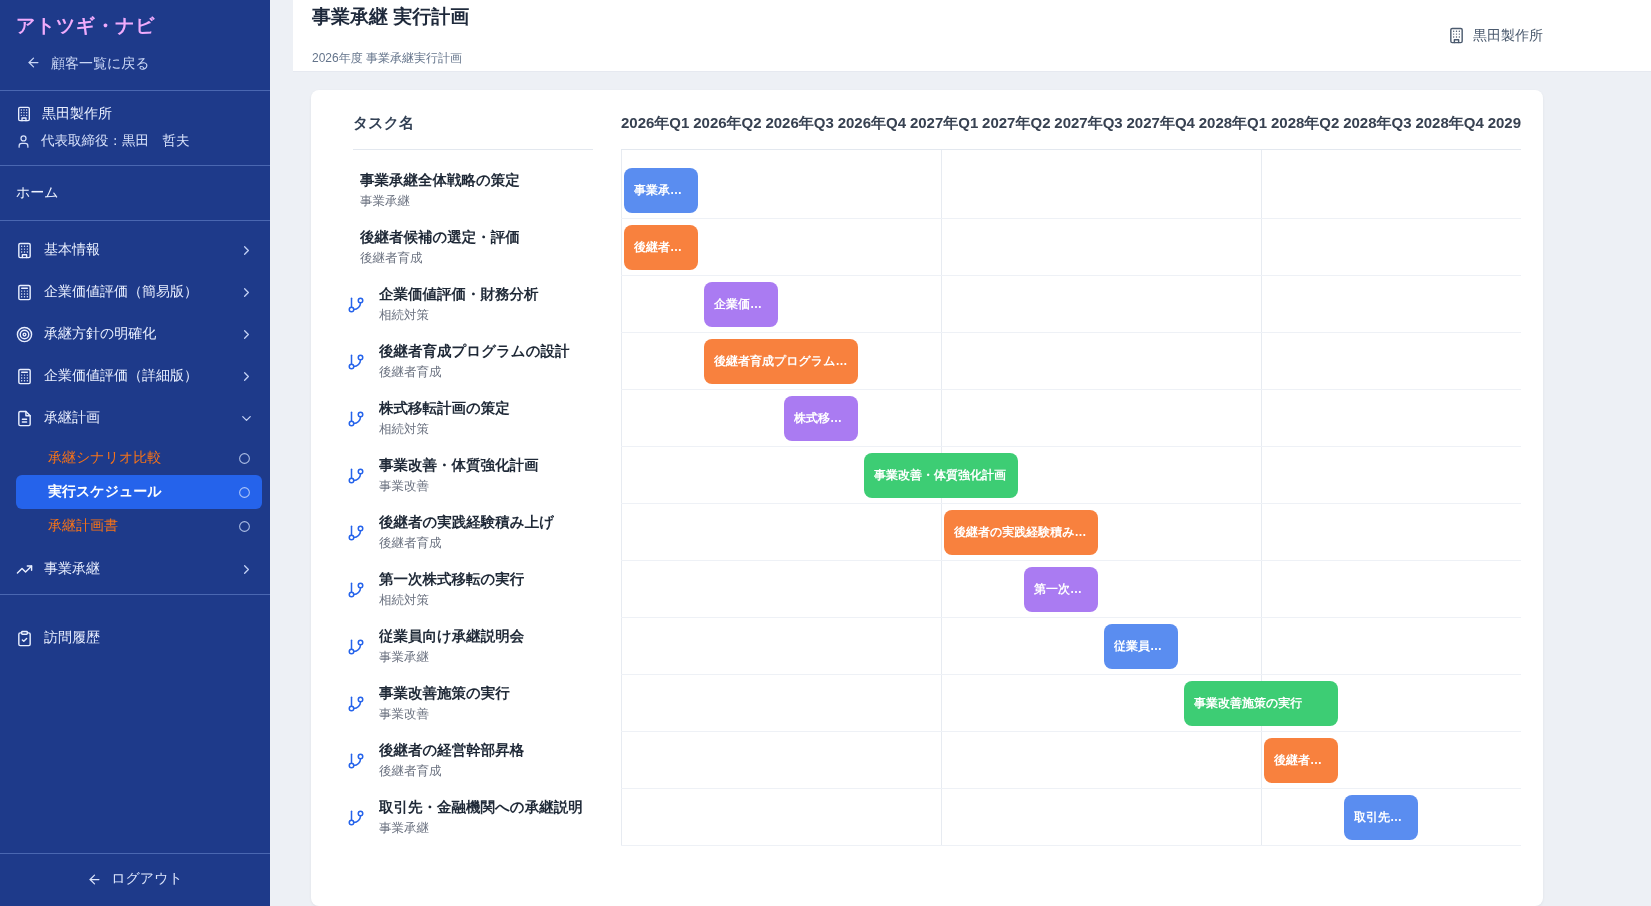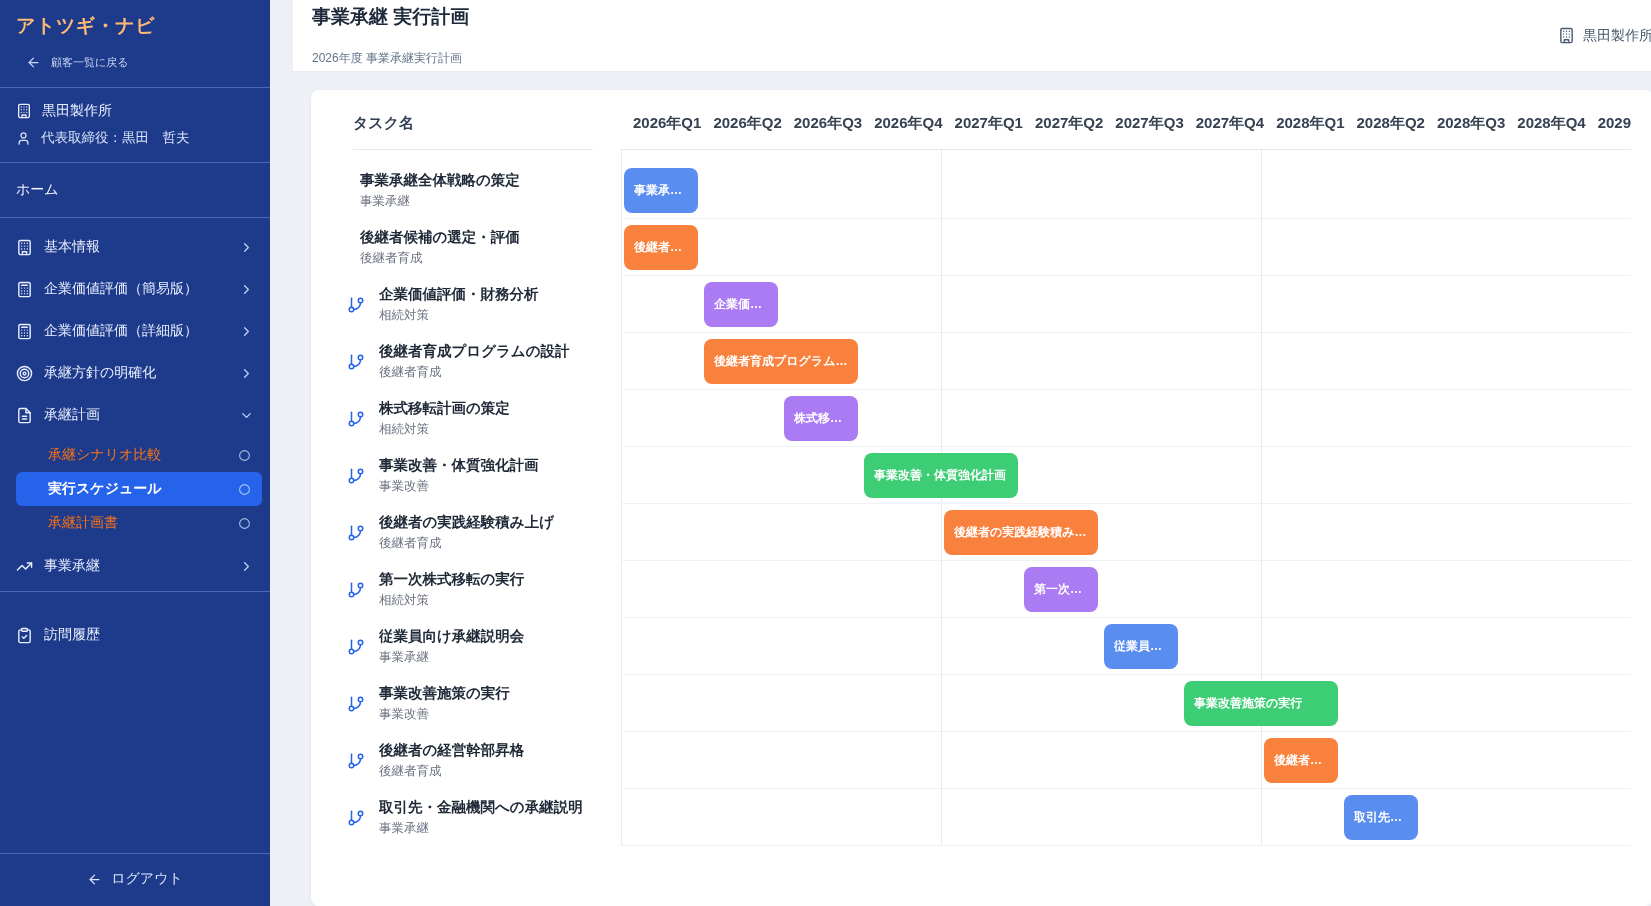--- a/index.html
+++ b/index.html
@@ -11,22 +11,22 @@
   }
   .icon { display:inline-flex; flex:none; }
   .icon svg { width:100%; height:100%; display:block; }
 
   
   .sidebar {
     width:270px; min-width:270px; height:906px;
     background:#1e3a8a; color:#e6edff;
     display:flex; flex-direction:column;
   }
-  .app-title { font-size:19px; font-weight:700; color:#fdba74; padding:13px 16px 7px; letter-spacing:.5px; }
-  .back-row { display:flex; gap:10px; padding:9px 16px 17px 26px; font-size:11px; color:#c9d6f5; cursor:pointer; }
+  .app-title { font-size:19px; font-weight:700; color:#f0abfc; padding:13px 16px 7px; letter-spacing:.5px; }
+  .back-row { display:flex; gap:10px; padding:9px 16px 17px 26px; font-size:14px; color:#c9d6f5; cursor:pointer; }
   .sdiv { border-top:1px solid rgba(147,177,243,.38); }
   .client { padding:14px 16px 15px; display:flex; flex-direction:column; gap:9px; }
   .client-row { display:flex; align-items:center; gap:10px; font-size:14px; color:#e9efff; }
   .client-row.rep { font-size:13.5px; color:#d7e1fa; }
   .home-row { padding:18px 16px; font-size:14px; color:#eef3ff; cursor:pointer; }
   .nav { padding:8px 0 4px; }
   .nav-item { display:flex; align-items:center; gap:11px; height:42px; padding:0 16px; font-size:14px; color:#e9efff; cursor:pointer; }
   .nav-item .label { flex:1; }
   .chev { color:#c4d2f6; }
   .submenu { padding:2px 0 5px; }
@@ -60,21 +60,21 @@
   .tcol {
     width:240px; min-width:240px; margin:0 28px 0 18px;
     font-size:15px; font-weight:700; color:#334155;
     padding-bottom:16px; border-bottom:1px solid #e3e8ef;
   }
   .quarters {
     flex:1; display:flex; justify-content:space-between; overflow:hidden;
     font-size:15px; font-weight:600; color:#374151;
     padding-bottom:16px; border-bottom:1px solid #e3e8ef;
   }
-  .q { white-space:nowrap; flex:none;margin-left:12px; }
+  .q { white-space:nowrap; flex:none; }
 
   .gantt-body { position:relative; padding-top:12px; }
   .vline { position:absolute; top:0; bottom:0; width:1px; background:#e7ebf1; }
   .grow { display:flex; align-items:center; height:57px; position:relative; }
   .task-cell { width:286px; min-width:286px; padding-left:25px; padding-right:12px; display:flex; align-items:center; gap:14px; }
   .task-cell.indent { padding-left:12px; }
   .branch { color:#2563eb; }
   .task-name { font-size:14.5px; font-weight:700; color:#1f2937; white-space:nowrap; overflow:hidden; }
   .task-cat { font-size:12.5px; color:#6b7280; margin-top:3px; }
   .chart-cell { flex:1; align-self:stretch; position:relative; border-bottom:1px solid #eef1f6; }
@@ -152,41 +152,41 @@
         <span class="label">企業価値評価（簡易版）</span>
         <span class="icon chev" style="height: 15px; width: 15px;">
           <svg viewBox="0 0 24 24" fill="none" stroke="currentColor" stroke-width="2" stroke-linecap="round" stroke-linejoin="round">
             <path d="m9 18 6-6-6-6"></path>
           </svg>
         </span>
       </div>
       <div class="nav-item">
         <span class="icon" style="height: 17px; width: 17px;">
           <svg viewBox="0 0 24 24" fill="none" stroke="currentColor" stroke-width="2" stroke-linecap="round" stroke-linejoin="round">
+            <circle cx="12" cy="12" r="10"></circle>
+            <circle cx="12" cy="12" r="6"></circle>
+            <circle cx="12" cy="12" r="2"></circle>
+          </svg>
+        </span>
+        <span class="label">承継方針の明確化</span>
+        <span class="icon chev" style="height: 15px; width: 15px;">
+          <svg viewBox="0 0 24 24" fill="none" stroke="currentColor" stroke-width="2" stroke-linecap="round" stroke-linejoin="round">
+            <path d="m9 18 6-6-6-6"></path>
+          </svg>
+        </span>
+      </div>
+      <div class="nav-item">
+        <span class="icon" style="height: 17px; width: 17px;">
+          <svg viewBox="0 0 24 24" fill="none" stroke="currentColor" stroke-width="2" stroke-linecap="round" stroke-linejoin="round">
             <rect x="4" y="2" width="16" height="20" rx="2"></rect>
             <line x1="8" y1="6" x2="16" y2="6"></line>
             <path d="M8 10h.01M12 10h.01M16 10h.01M8 14h.01M12 14h.01M16 14h.01M8 18h.01M12 18h.01M16 18h.01"></path>
           </svg>
         </span>
         <span class="label">企業価値評価（詳細版）</span>
-        <span class="icon chev" style="height: 15px; width: 15px;">
-          <svg viewBox="0 0 24 24" fill="none" stroke="currentColor" stroke-width="2" stroke-linecap="round" stroke-linejoin="round">
-            <path d="m9 18 6-6-6-6"></path>
-          </svg>
-        </span>
-      </div>
-      <div class="nav-item">
-        <span class="icon" style="height: 17px; width: 17px;">
-          <svg viewBox="0 0 24 24" fill="none" stroke="currentColor" stroke-width="2" stroke-linecap="round" stroke-linejoin="round">
-            <circle cx="12" cy="12" r="10"></circle>
-            <circle cx="12" cy="12" r="6"></circle>
-            <circle cx="12" cy="12" r="2"></circle>
-          </svg>
-        </span>
-        <span class="label">承継方針の明確化</span>
         <span class="icon chev" style="height: 15px; width: 15px;">
           <svg viewBox="0 0 24 24" fill="none" stroke="currentColor" stroke-width="2" stroke-linecap="round" stroke-linejoin="round">
             <path d="m9 18 6-6-6-6"></path>
           </svg>
         </span>
       </div>
       <div class="nav-item">
         <span class="icon" style="height: 17px; width: 17px;">
           <svg viewBox="0 0 24 24" fill="none" stroke="currentColor" stroke-width="2" stroke-linecap="round" stroke-linejoin="round">
             <path d="M14 2H6a2 2 0 0 0-2 2v16a2 2 0 0 0 2 2h12a2 2 0 0 0 2-2V8z"></path>

